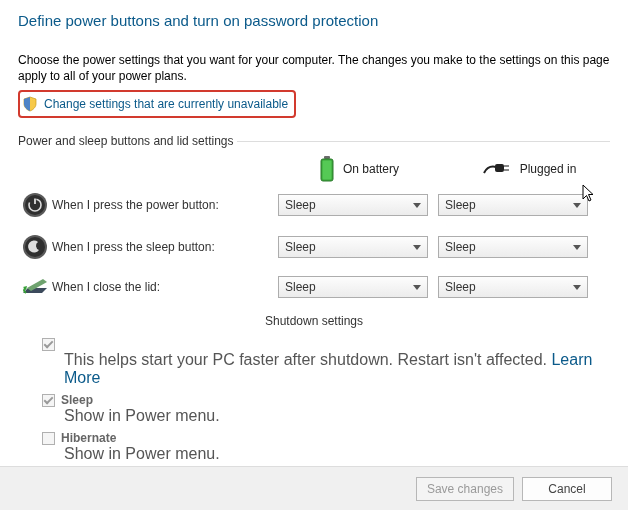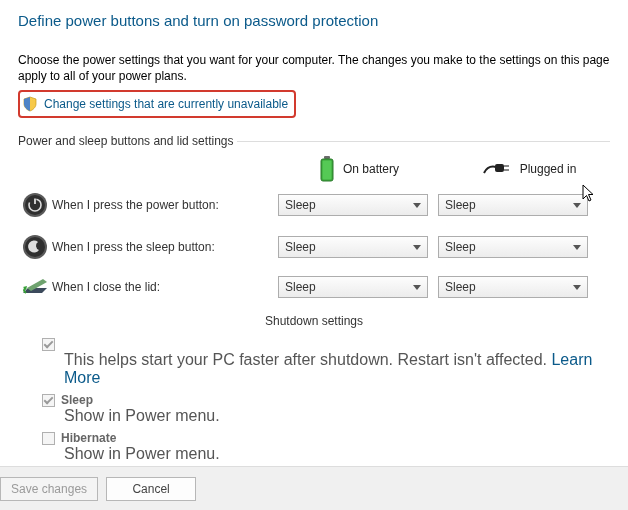--- a/index.html
+++ b/index.html
@@ -128,21 +128,21 @@
     }
     .learn { color: #0b5a8a; cursor: pointer; }
     .footer {
       position: absolute;
       bottom: 0; left: 0; right: 0;
       height: 44px;
       background: #f0f0f0;
       border-top: 1px solid #ddd;
       display: flex;
       align-items: center;
-      justify-content: flex-start;
+      justify-content: flex-end;
       gap: 8px;
       padding-right: 16px;
     }
     .btn {
       min-width: 90px;
       height: 24px;
       border: 1px solid #b7b7b7;
       background: #fdfdfd;
       font-size: 12px;
       color: #444;

